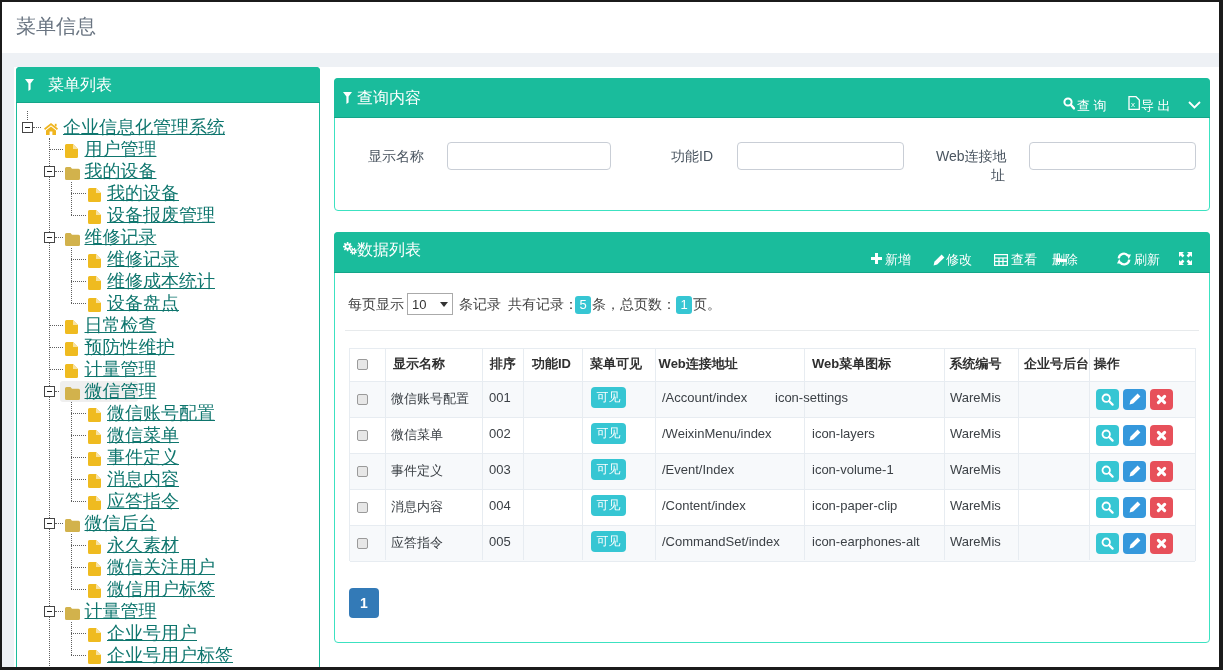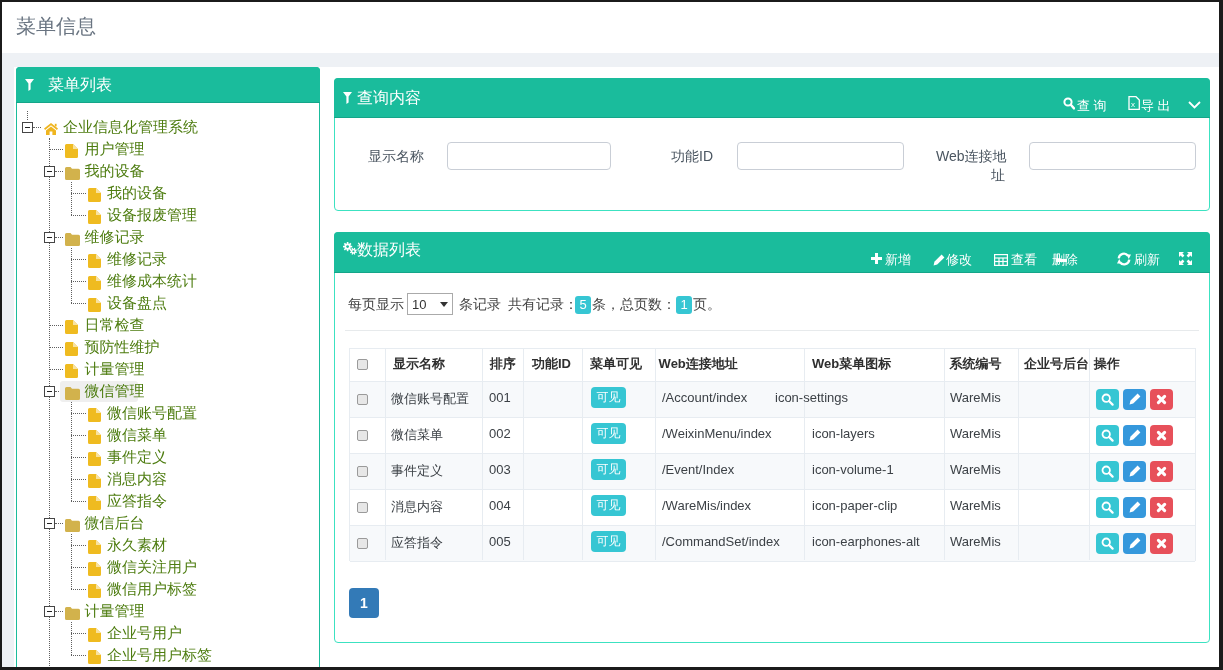--- a/index.html
+++ b/index.html
@@ -1,21 +1,21 @@
 <!DOCTYPE html>
 <html><head><meta charset="utf-8">
 <style>
 * { margin:0; padding:0; box-sizing:border-box; }
 body { font-family:"Liberation Sans",sans-serif; }
 #page { position:relative; width:1223px; height:670px; background:#fff; overflow:hidden; }
 .vd { position:absolute; width:0; border-left:1px dotted #5f5f5f; }
 .hd { position:absolute; height:0; border-top:1px dotted #5f5f5f; }
 .sw { position:absolute; width:11px; height:11px; background:#fff; border:1px solid #454545; }
 .sw::after { content:""; position:absolute; left:2px; top:4px; width:5px; height:1px; background:#222; }
-.tn { position:absolute; font-size:15px; color:#4d7c0f; line-height:20px; white-space:nowrap; }
+.tn { position:absolute; font-size:18px; color:#0f766e; line-height:20px; white-space:nowrap;text-decoration:underline; }
 .hdrttl { position:absolute; color:#fff; font-size:16px; white-space:nowrap; }
 .wbtn { position:absolute; color:#fff; font-size:13px; white-space:nowrap; }
 .lbl { position:absolute; font-size:14px; color:#4a5560; white-space:nowrap; }
 .inp { position:absolute; width:164px; height:28px; border:1px solid #c9ced6; border-radius:4px; background:#fff; }
 .th { position:absolute; font-size:13px; font-weight:bold; color:#2f2f2f; white-space:nowrap; }
 .td { position:absolute; font-size:13px; color:#3c4146; white-space:nowrap; }
 .cb { position:absolute; width:11px; height:11px; background:#e7e7e7; border:1px solid #9a9a9a; border-radius:2px; }
 .vis { position:absolute; width:35px; height:21px; background:#36c6d3; color:#fff; font-size:12px; text-align:center; line-height:21px; border-radius:4px; }
 .ab { position:absolute; width:23px; height:21px; border-radius:4px; display:flex; align-items:center; justify-content:center; }
 .badge { position:absolute; width:16px; height:18px; background:#36c6d3; color:#fff; font-size:13px; text-align:center; line-height:18px; border-radius:3px; }
@@ -414,21 +414,21 @@
         <g stroke="#fff" stroke-width="3.1" stroke-linecap="round">
           <line x1="2.4" y1="2.4" x2="8.6" y2="8.6"></line>
           <line x1="8.6" y1="2.4" x2="2.4" y2="8.6"></line>
         </g>
       </svg>
     </div>
 <div class="cb" style="left:357px;top:501.5px"></div>
 <div class="td" style="left:391px;top:497.5px">消息内容</div>
 <div class="td" style="left:489px;top:497.5px">004</div>
 <div class="vis" style="left:591px;top:494.5px">可见</div>
-<div class="td" style="left:662px;top:497.5px">/WareMis/index</div>
+<div class="td" style="left:662px;top:497.5px">/Content/index</div>
 <div class="td" style="left:812px;top:497.5px">icon-paper-clip</div>
 <div class="td" style="left:950px;top:497.5px">WareMis</div>
 <div class="ab" style="left:1096px;top:496.5px;background:#36c6d3">
       <svg width="13" height="13" viewBox="0 0 13 13">
         <circle cx="5.2" cy="5.2" r="3.7" fill="none" stroke="#fff" stroke-width="1.8"></circle>
         <line x1="8" y1="8" x2="11.6" y2="11.6" stroke="#fff" stroke-width="2.2" stroke-linecap="round"></line>
       </svg>
     </div>
 <div class="ab" style="left:1123px;top:496.5px;background:#3598dc">
       <svg width="12" height="12" viewBox="0 0 12 12">

